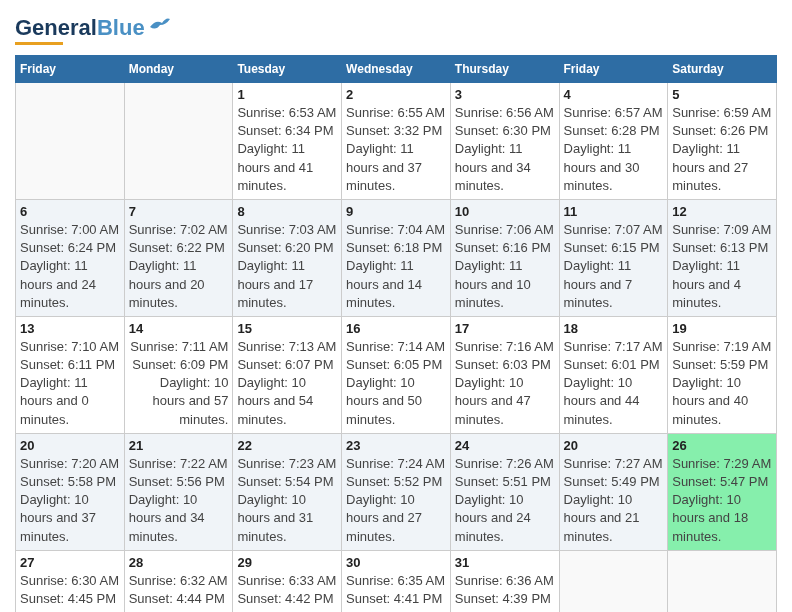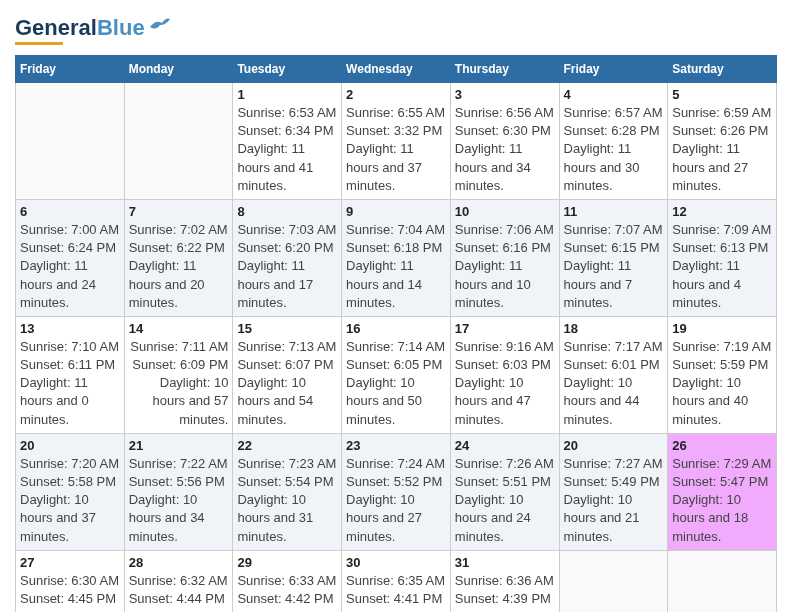--- a/index.html
+++ b/index.html
@@ -205,21 +205,21 @@
 Daylight: 10 hours and 54 minutes.</div>
         </td>
         <td>
           <span class="day-number">16</span>
           <div class="day-info" style="white-space: pre-line;">Sunrise: 7:14 AM
 Sunset: 6:05 PM
 Daylight: 10 hours and 50 minutes.</div>
         </td>
         <td>
           <span class="day-number">17</span>
-          <div class="day-info" style="white-space: pre-line;">Sunrise: 9:16 AM
+          <div class="day-info" style="white-space: pre-line;">Sunrise: 7:16 AM
 Sunset: 6:03 PM
 Daylight: 10 hours and 47 minutes.</div>
         </td>
         <td>
           <span class="day-number">18</span>
           <div class="day-info" style="white-space: pre-line;">Sunrise: 7:17 AM
 Sunset: 6:01 PM
 Daylight: 10 hours and 44 minutes.</div>
         </td>
         <td>
@@ -259,21 +259,21 @@
           <div class="day-info" style="white-space: pre-line;">Sunrise: 7:26 AM
 Sunset: 5:51 PM
 Daylight: 10 hours and 24 minutes.</div>
         </td>
         <td style="background: rgb(240, 244, 248);">
           <span class="day-number">20</span>
           <div class="day-info" style="white-space: pre-line;">Sunrise: 7:27 AM
 Sunset: 5:49 PM
 Daylight: 10 hours and 21 minutes.</div>
         </td>
-        <td style="background: #f0abfc;">
+        <td style="background: #86efac;">
           <span class="day-number">26</span>
           <div class="day-info" style="white-space: pre-line;">Sunrise: 7:29 AM
 Sunset: 5:47 PM
 Daylight: 10 hours and 18 minutes.</div>
         </td>
       </tr>
       <tr>
         <td>
           <span class="day-number">27</span>
           <div class="day-info" style="white-space: pre-line;">Sunrise: 6:30 AM

